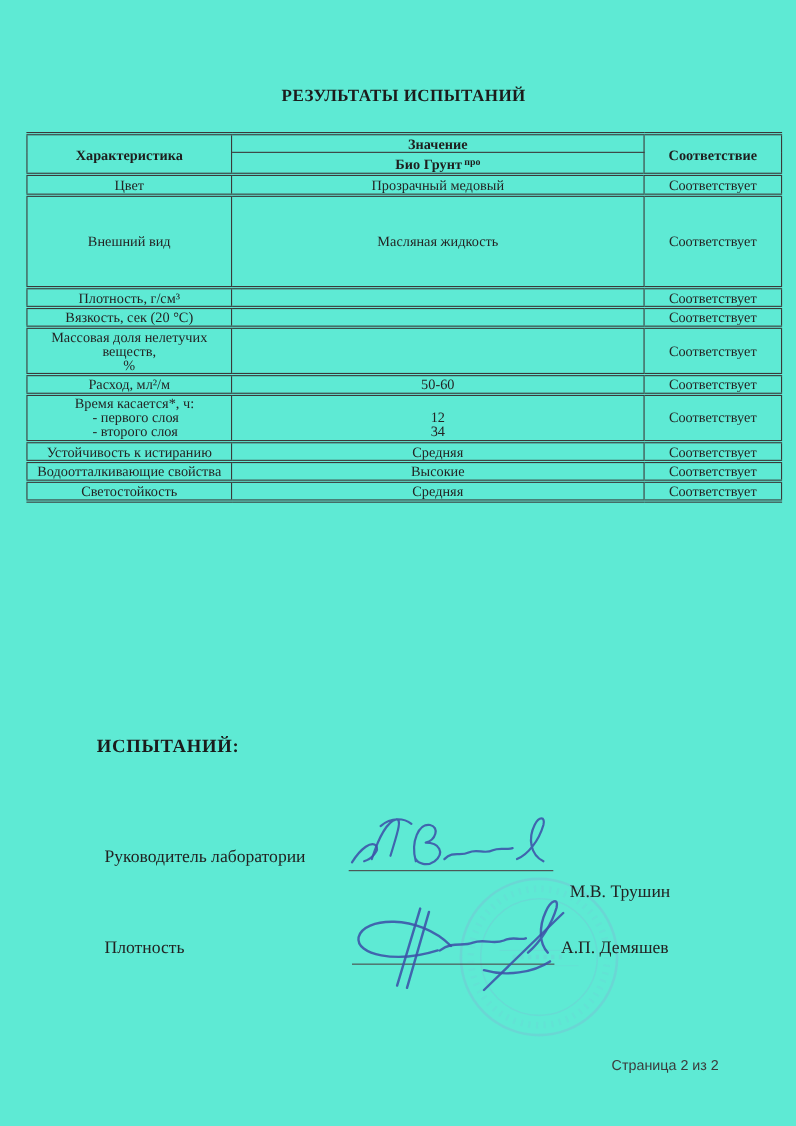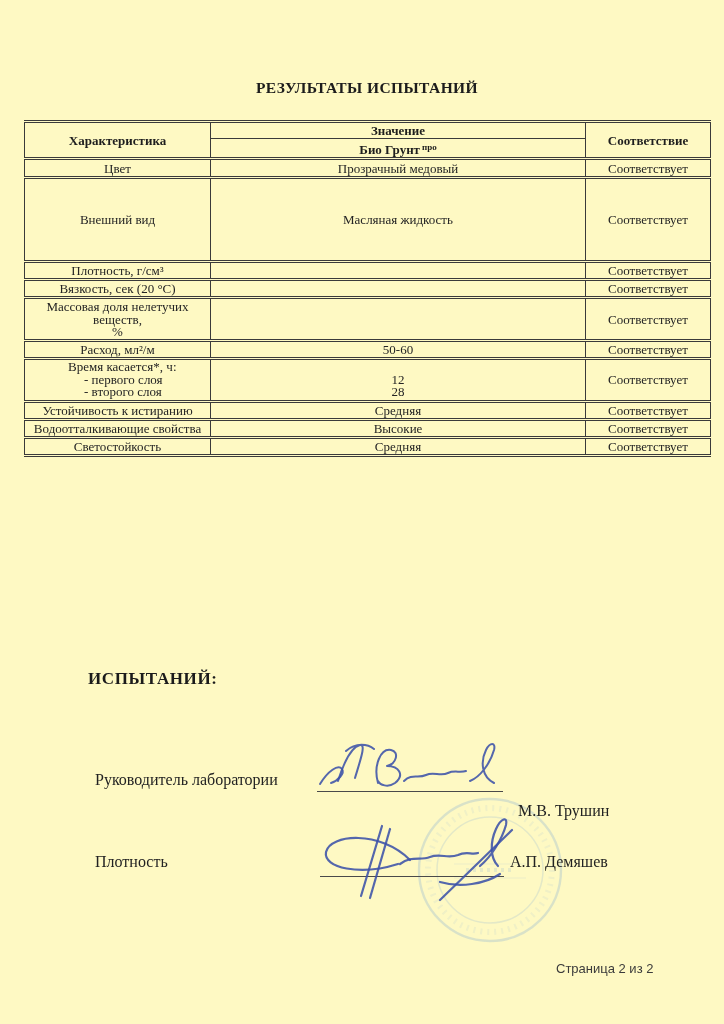--- a/index.html
+++ b/index.html
@@ -4,21 +4,21 @@
 <style>
   html,body{margin:0;padding:0;}
   body{
     background:#e8e8e8;
     font-family:"Liberation Serif", serif;
   }
   .page{
     position:relative;
     width:724px;height:1024px;
     margin:0 auto;
-    background:#fef9c3;
+    background:#5eead4;
     color:#222;
     overflow:hidden;
   }
   
   .doc-title{
     position:absolute;
     left:24px;top:79px;width:686px;
     text-align:center;
     font-size:15.5px;font-weight:bold;
     letter-spacing:.4px;
@@ -172,21 +172,21 @@
     </tr>
     <tr class="tr-r6">
       <td>
         <div class="time-l1">Время касается*, ч:</div>
         <div class="time-l2">- первого слоя</div>
         <div class="time-l3">- второго слоя</div>
       </td>
       <td>
         <div class="time-v">&nbsp;</div>
         <div class="time-v">12</div>
-        <div class="time-v">28</div>
+        <div class="time-v">34</div>
       </td>
       <td>Соответствует</td>
     </tr>
     <tr class="tr-r7">
       <td>Устойчивость к истиранию</td>
       <td>Средняя</td>
       <td>Соответствует</td>
     </tr>
     <tr class="tr-r8">
       <td>Водоотталкивающие свойства</td>

